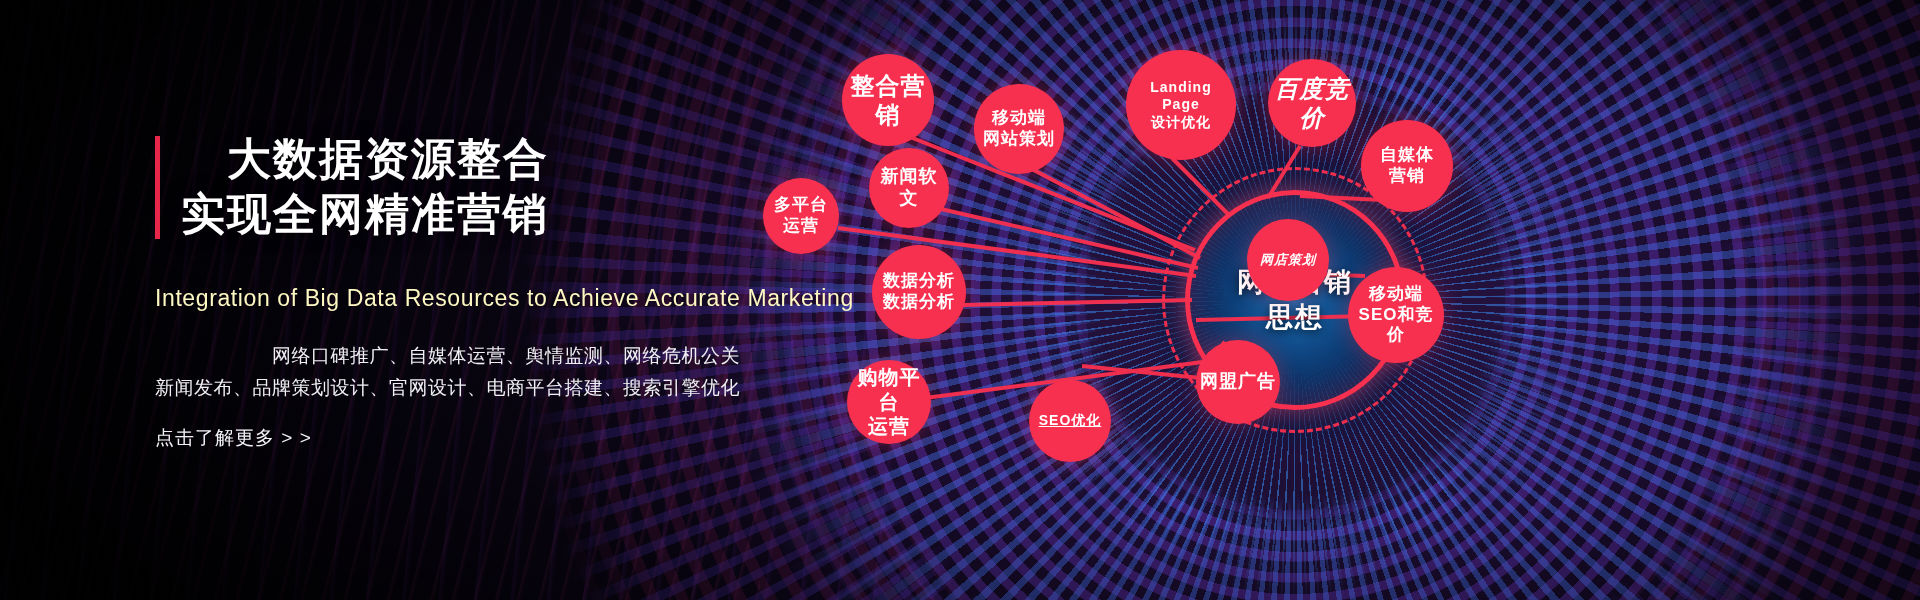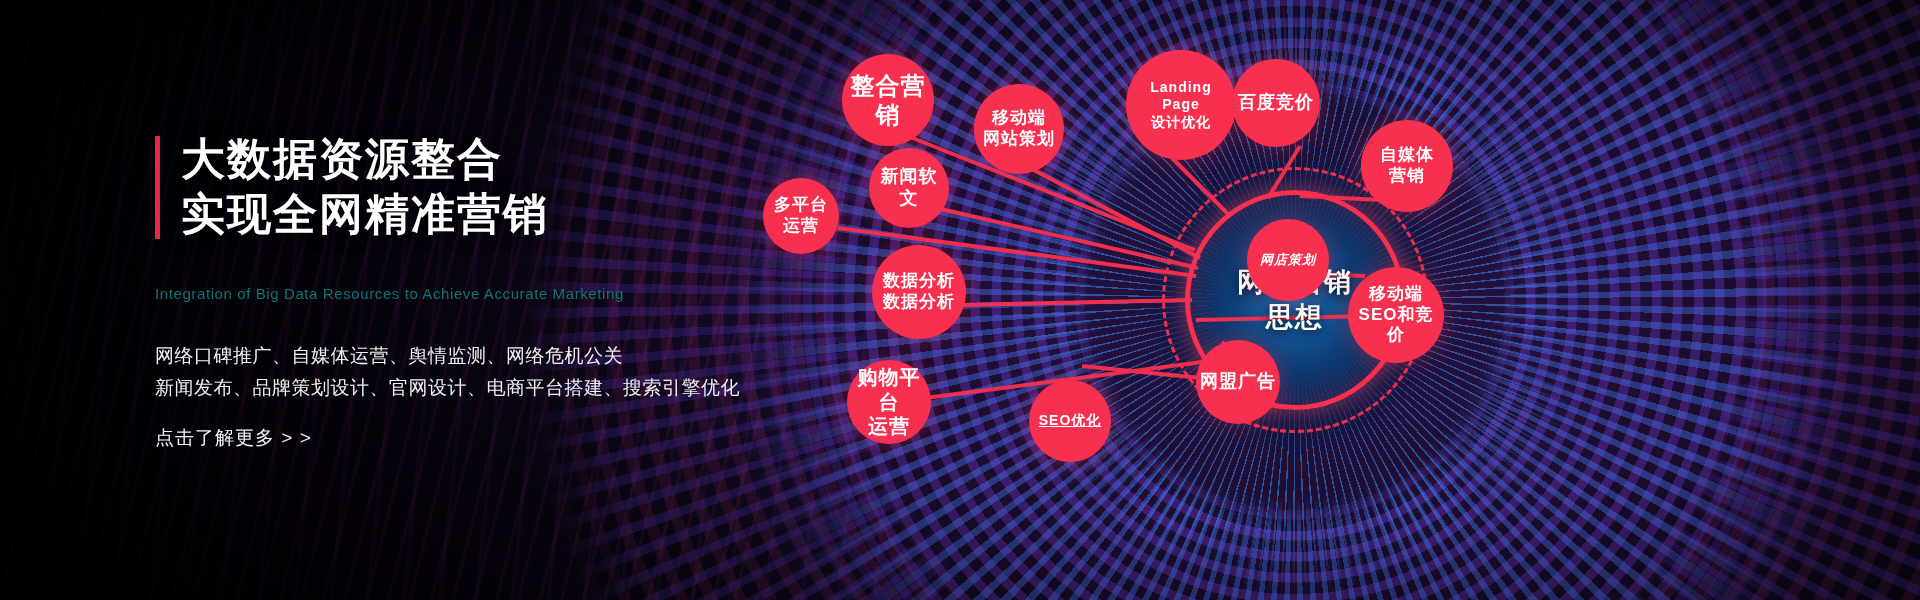--- a/index.html
+++ b/index.html
@@ -67,28 +67,28 @@
          rgba(190,40,120,0.20) 0px,rgba(190,40,120,0.20) 11px,
          rgba(0,0,0,0) 12px,rgba(0,0,0,0) 26px);
     mask:radial-gradient(circle,rgba(0,0,0,0) 428px,#000 470px,#000 700px,rgba(0,0,0,0) 780px);
     -webkit-mask:radial-gradient(circle,rgba(0,0,0,0) 428px,#000 470px,#000 700px,rgba(0,0,0,0) 780px);
     opacity:.8;
   }
   .vignette{position:absolute;inset:0;pointer-events:none;
      background:radial-gradient(ellipse 70% 95% at 1295px 300px,rgba(0,0,0,0) 40%,rgba(0,0,0,.45) 78%,rgba(0,0,0,.9) 100%);}
 
   
-  .left-panel{position:absolute;left:0;top:0;width:760px;height:600px;}
+  .left-panel{position:absolute;left:0;top:0;width:760px;height:600px;text-align:right;}
   .accent-bar{position:absolute;left:155px;top:136px;width:5px;height:103px;background:#e8264a;}
   .headline{position:absolute;left:181px;top:131px;color:#fff;
      font-size:44px;line-height:55px;font-weight:bold;letter-spacing:2px;
      text-shadow:0 0 18px rgba(0,0,0,.8);}
   .headline div{white-space:nowrap;}
-  .subtitle{position:absolute;left:155px;top:285px;color:#0f766e;
-     font-size:15px;letter-spacing:.6px;white-space:nowrap;}
+  .subtitle{position:absolute;left:155px;top:285px;color:#fef9c3;
+     font-size:23px;letter-spacing:.6px;white-space:nowrap;}
   .body-copy{position:absolute;left:155px;top:340px;color:#f0f0f4;
      font-size:19px;line-height:32px;letter-spacing:.5px;}
   .body-copy div{white-space:nowrap;}
   .cta{position:absolute;left:155px;top:425px;color:#f2f2f6;
      font-size:19px;letter-spacing:1px;white-space:nowrap;cursor:pointer;}
 
   
   .links{position:absolute;left:0;top:0;width:1920px;height:600px;}
 
   
@@ -177,21 +177,21 @@
           <span>移动端</span>
           <span>网站策划</span>
         </div>
       </div>
       <div class="bubble" style="left: 1181px; top: 105px; width: 110px; height: 110px; font-size: 14px;">
         <div>
           <span>Landing Page</span>
           <span>设计优化</span>
         </div>
       </div>
-      <div class="bubble" style="left: 1276px; top: 103px; width: 88px; height: 88px; font-size: 18px;">
+      <div class="bubble" style="left: 1312px; top: 103px; width: 88px; height: 88px; font-size: 24px; font-style: italic;">
         <div>
           <span>百度竞价</span>
         </div>
       </div>
       <div class="bubble" style="left: 1407px; top: 166px; width: 92px; height: 92px; font-size: 17px;">
         <div>
           <span>自媒体</span>
           <span>营销</span>
         </div>
       </div>

